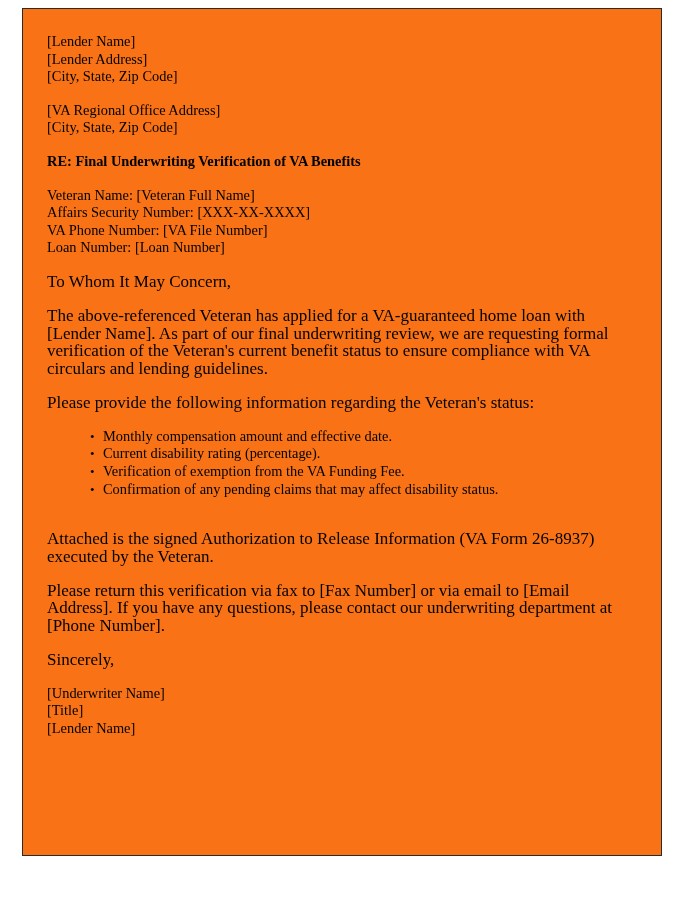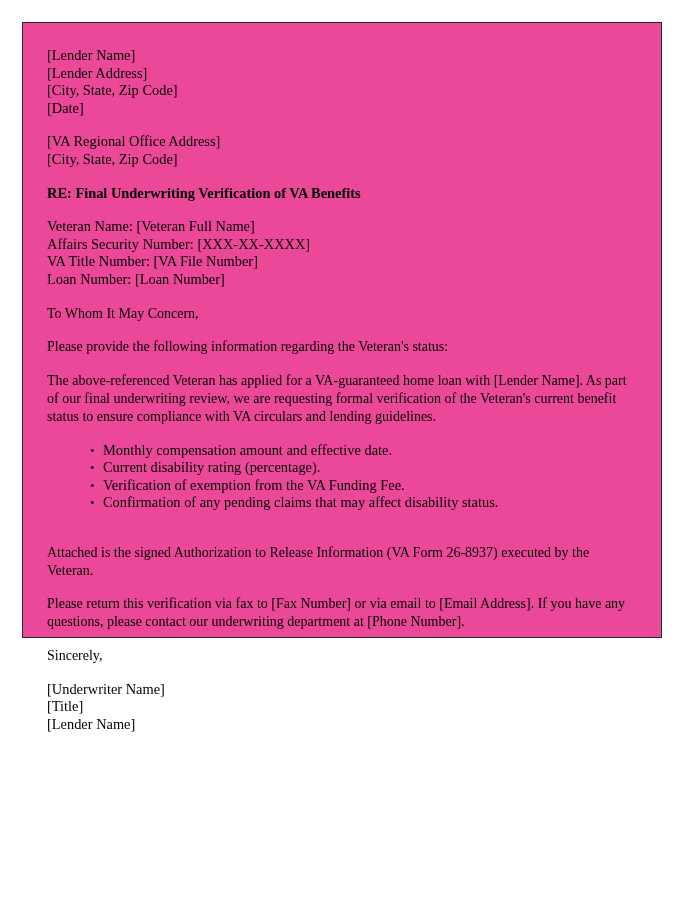--- a/index.html
+++ b/index.html
@@ -10,46 +10,46 @@
   body {
     width: 700px;
     height: 900px;
     font-family: "Liberation Serif", "DejaVu Serif", serif;
     color: #000000;
     overflow: hidden;
   }
   .page {
     position: absolute;
     left: 22px;
-    top: 22px;
+    top: 8px;
     width: 640px;
-    height: 616px;
+    height: 848px;
     border: 1.5px solid #2b2b2b;
     box-sizing: border-box;
-    background: #ec4899;
+    background: #f97316;
   }
   .content {
     position: absolute;
     left: 24px;
     top: 24px;
     width: 584px;
   }
   .block {
     margin: 0 0 16px 0;
   }
   .block:last-child {
     margin-bottom: 12px;
   }
   .line {
     font-size: 14.4px;
     line-height: 17.6px;
     white-space: pre-wrap;
   }
   .para {
-    font-size: 14px;
+    font-size: 17px;
     line-height: 17.8px;
     margin: 0 0 16px 0;
     text-align: left;
   }
   .re-heading {
     font-size: 14.4px;
     line-height: 17.6px;
     font-weight: bold;
     margin: 13px 0 16px 0;
   }
@@ -76,42 +76,41 @@
 </head>
 <body>
 
 <div class="page">
   <div class="content">
 
     <div class="block">
       <div class="line">[Lender Name]</div>
       <div class="line">[Lender Address]</div>
       <div class="line">[City, State, Zip Code]</div>
-      <div class="line">[Date]</div>
     </div>
 
     <div class="block">
       <div class="line">[VA Regional Office Address]</div>
       <div class="line">[City, State, Zip Code]</div>
     </div>
 
     <div class="re-heading">RE: Final Underwriting Verification of VA Benefits</div>
 
     <div class="block">
       <div class="line">Veteran Name: [Veteran Full Name]</div>
       <div class="line">Affairs Security Number: [XXX-XX-XXXX]</div>
-      <div class="line">VA Title Number: [VA File Number]</div>
+      <div class="line">VA Phone Number: [VA File Number]</div>
       <div class="line">Loan Number: [Loan Number]</div>
     </div>
 
     <p class="para">To Whom It May Concern,</p>
 
+    <p class="para">The above-referenced Veteran has applied for a VA-guaranteed home loan with [Lender Name]. As part of our final underwriting review, we are requesting formal verification of the Veteran's current benefit status to ensure compliance with VA circulars and lending guidelines.</p>
+
     <p class="para">Please provide the following information regarding the Veteran's status:</p>
-
-    <p class="para">The above-referenced Veteran has applied for a VA-guaranteed home loan with [Lender Name]. As part of our final underwriting review, we are requesting formal verification of the Veteran's current benefit status to ensure compliance with VA circulars and lending guidelines.</p>
 
     <ul class="bullets">
       <li>Monthly compensation amount and effective date.</li>
       <li>Current disability rating (percentage).</li>
       <li>Verification of exemption from the VA Funding Fee.</li>
       <li>Confirmation of any pending claims that may affect disability status.</li>
     </ul>
 
     <p class="para">Attached is the signed Authorization to Release Information (VA Form 26-8937) executed by the Veteran.</p>
 

